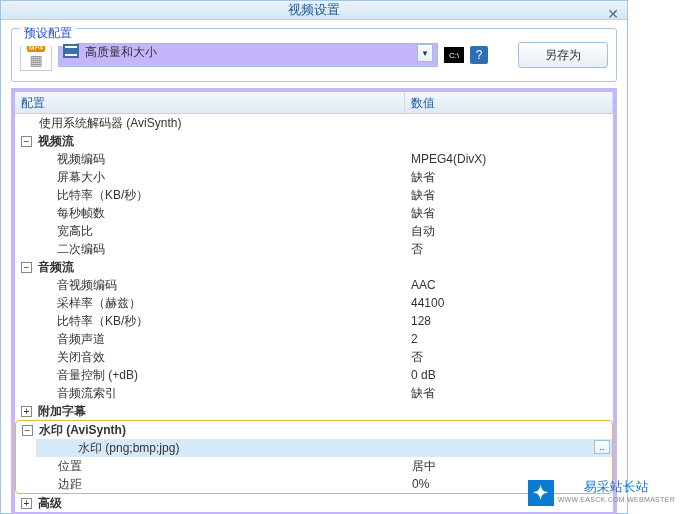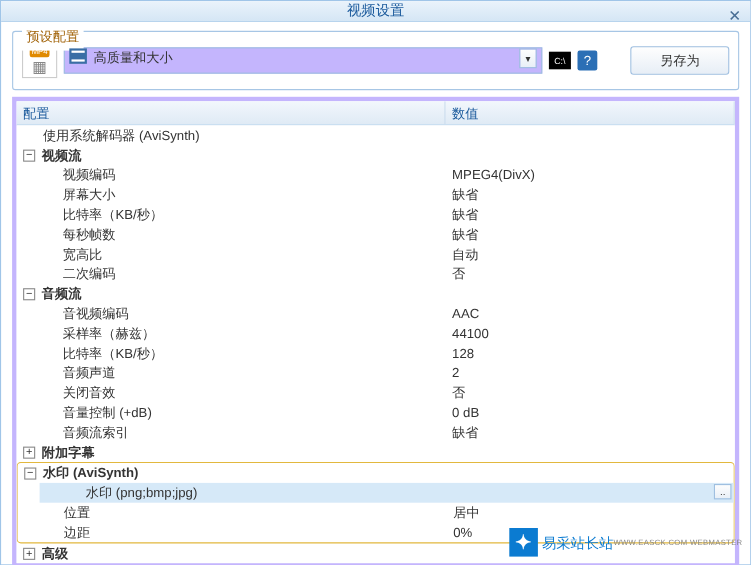--- a/index.html
+++ b/index.html
@@ -1,23 +1,23 @@
 <!DOCTYPE html>
 <html><head>
 <meta charset="utf-8">
 <style>
 * { box-sizing: border-box; margin: 0; padding: 0; }
 body { font-family: "Microsoft YaHei", SimSun, Arial, sans-serif; font-size: 12px; background: #fff; width: 683px; height: 514px; overflow: hidden; position: relative; }
-.window { width: 683px; height: 514px; border: 1px solid #a0c5e8; background: #fff; display: flex; flex-direction: column; }
+.window { width: 628px; height: 514px; border: 1px solid #a0c5e8; background: #fff; display: flex; flex-direction: column; }
 .titlebar { height: 28px; background: linear-gradient(#eaf3fb, #d5e6f5); display: flex; align-items: center; justify-content: center; position: relative; border-bottom: 1px solid #b8d4ed; }
 .titlebar-text { color: #1b5a9c; font-size: 13px; }
 .close-btn { position: absolute; right: 6px; top: 6px; width: 16px; height: 16px; color: #4a6f95; cursor: pointer; font-size: 14px; line-height: 14px; text-align: center; }
 .content { flex: 1; padding: 8px 10px; display: flex; flex-direction: column; gap: 6px; }
 .fieldset { border: 1px solid #a7c6e5; border-radius: 3px; padding: 10px 8px 10px 8px; position: relative; }
-.fieldset-label { position: absolute; top: -8px; left: 8px; background: #fff; padding: 4px 4px; color: #a16207; font-size: 12px; }
+.fieldset-label { position: absolute; top: -8px; left: 8px; background: #fff; padding: 4px 4px; color: #1d4ed8; font-size: 12px; }
 .preset-row { display: flex; align-items: center; gap: 6px; }
 .mp4-icon { width: 32px; height: 32px; background: #fff; border: 1px solid #ccc; display: flex; flex-direction: column; align-items: center; justify-content: center; font-size: 7px; }
 .mp4-icon .badge { background: #e08a00; color: #fff; padding: 0 2px; border-radius: 2px; font-size: 7px; line-height: 9px; }
 .preset-select { flex: 1; height: 24px; border: 1px solid #9fbfe0; background: #c4b5fd; display: flex; align-items: flex-start; padding: 0 4px; }
 .preset-select .film-icon { width: 16px; height: 14px; background: #3a6ea5; margin-right: 6px; position: relative; }
 .preset-select .film-icon::before, .preset-select .film-icon::after { content: ''; position: absolute; left: 2px; right: 2px; height: 2px; background: #fff; }
 .preset-select .film-icon::before { top: 2px; }
 .preset-select .film-icon::after { bottom: 2px; }
 .preset-select .sel-text { flex: 1; color: #333; }
 .preset-select .dd-arrow { width: 16px; height: 18px; border: 1px solid #9fbfe0; background: linear-gradient(#fdfdfd,#e8eff7); display: flex; align-items: center; justify-content: center; font-size: 9px; color: #333; }
@@ -41,21 +41,21 @@
 .indent-0 { padding-left: 6px !important; }
 .indent-1 { padding-left: 24px !important; }
 .indent-2 { padding-left: 42px !important; }
 .group-label { font-weight: bold; color: #333; }
 .highlight-box { border: 1.5px solid #e2b83e; border-radius: 4px; margin: 0; }
 .sel-row { background: #d6e9f8; margin-left: 20px; }
 .sel-row .c2 { position: relative; }
 .sel-row .c2 .ellipsis-btn { position: absolute; right: 2px; top: 1px; width: 16px; height: 14px; background: linear-gradient(#fdfdfd,#e8eff7); border: 1px solid #9fbfe0; font-size: 9px; text-align: center; line-height: 12px; cursor: pointer; }
 .watermark-logo { position: absolute; right: 8px; bottom: 8px; display: flex; align-items: center; gap: 4px; }
 .watermark-logo .logo-sq { width: 26px; height: 26px; background: #0b7bd1; color: #fff; display: flex; align-items: center; justify-content: center; font-size: 18px; font-weight: bold; }
-.watermark-logo .logo-txt { color: #0b7bd1; font-size: 13px; display: flex; flex-direction: row; line-height: 13px; align-items: center; }
+.watermark-logo .logo-txt { color: #0b7bd1; font-size: 13px; display: flex; flex-direction: column; line-height: 13px; align-items: center; }
 .watermark-logo .logo-sub { font-size: 7px; color: #888; letter-spacing: 0.3px; }
 </style>
 </head>
 <body>
 
 <div class="window">
   <div class="titlebar">
     <span class="titlebar-text">视频设置</span>
     <span class="close-btn">✕</span>
   </div>

